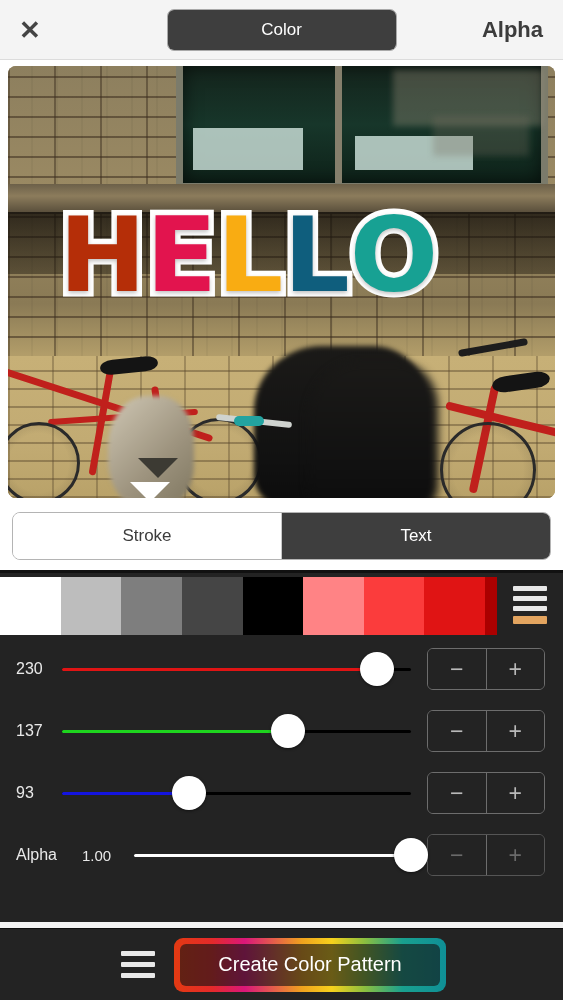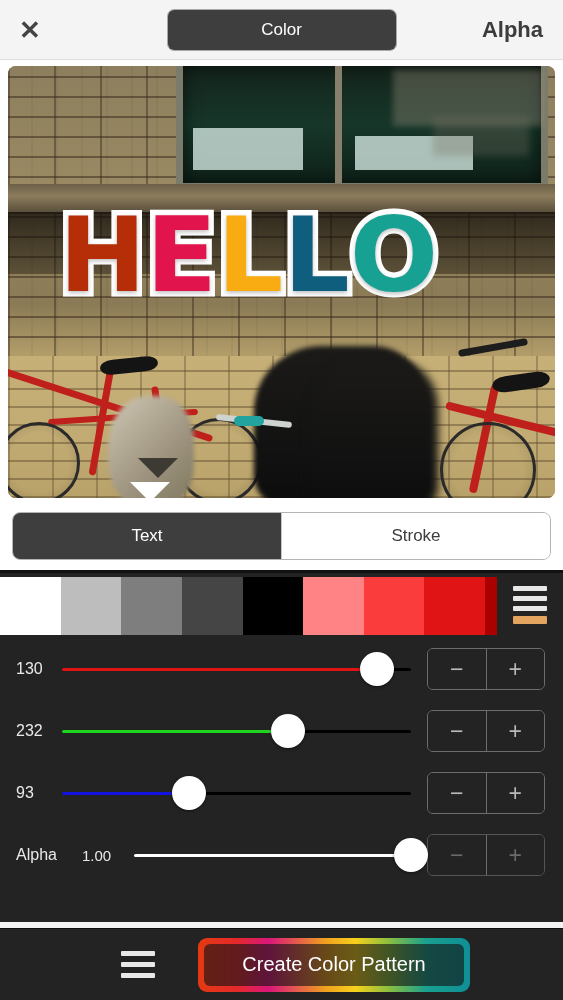--- a/index.html
+++ b/index.html
@@ -180,21 +180,20 @@
   }
   .stepper div + div { border-left: 1px solid #6d6d6d; }
   .stepper.dim div { color: #6a6a6a; }
   .stepper.dim { border-color: #555; }
 
   
   .bottom-sep { height: 6px; background: #f2f2f2; }
   .bottom-bar {
     flex: 0 0 72px; background: #232323; display: flex; align-items: center;
     border-top: 1px solid #0d0d0d;
-    gap: 24px;
   }
   .bottom-menu {
     width: 52px; margin-left: 112px; display:flex; flex-direction: column; gap: 6px; align-items:center;
   }
   .bottom-menu i { display:block; width: 34px; height: 5px; background: #e8e8e8; border-radius:1px; }
   .cta {
     margin-left: 10px; width: 272px; height: 54px; border-radius: 9px;
     background: linear-gradient(90deg,#e33a12 0%, #e52a2a 14%, #d9177a 26%, #f0a21e 47%, #f6d11c 58%, #8cbf3f 70%, #19a08f 84%, #0f8f96 100%);
     display: flex; align-items: center; justify-content: center; padding: 6px;
   }
@@ -262,22 +261,22 @@
         <span style="color:#0f5e7d;">L</span>
         <span style="color:#17a193;">O</span>
       </div>
       <div class="caret-dark"></div>
     </div>
     <div class="caret"></div>
   </div>
 
   <div class="target-wrap">
     <div class="target-tabs">
+      <div class="ttab">Stroke</div>
       <div class="ttab active">Text</div>
-      <div class="ttab">Stroke</div>
     </div>
   </div>
 
   <div class="panel">
 
     <div class="swatch-row">
       <div class="swatches">
         <div style="background:#ffffff;"></div>
         <div style="background:#bdbdbd;"></div>
         <div style="background:#7e7e7e;"></div>
@@ -292,34 +291,34 @@
         <i></i>
         <i></i>
         <i></i>
         <i class="accent"></i>
       </div>
     </div>
 
     <div class="sliders">
 
       <div class="srow">
-        <div class="slabel">130</div>
+        <div class="slabel">230</div>
         <div class="track-wrap">
           <div class="track-bg"></div>
           <div class="track-fill" style="width:90.2%; background:#e01414;"></div>
           <div class="knob" style="left:90.2%;"></div>
         </div>
         <div class="stepper">
           <div>−</div>
           <div>+</div>
         </div>
       </div>
 
       <div class="srow">
-        <div class="slabel">232</div>
+        <div class="slabel">137</div>
         <div class="track-wrap">
           <div class="track-bg"></div>
           <div class="track-fill" style="width:64.7%; background:#1ed41e;"></div>
           <div class="knob" style="left:64.7%;"></div>
         </div>
         <div class="stepper">
           <div>−</div>
           <div>+</div>
         </div>
       </div>

